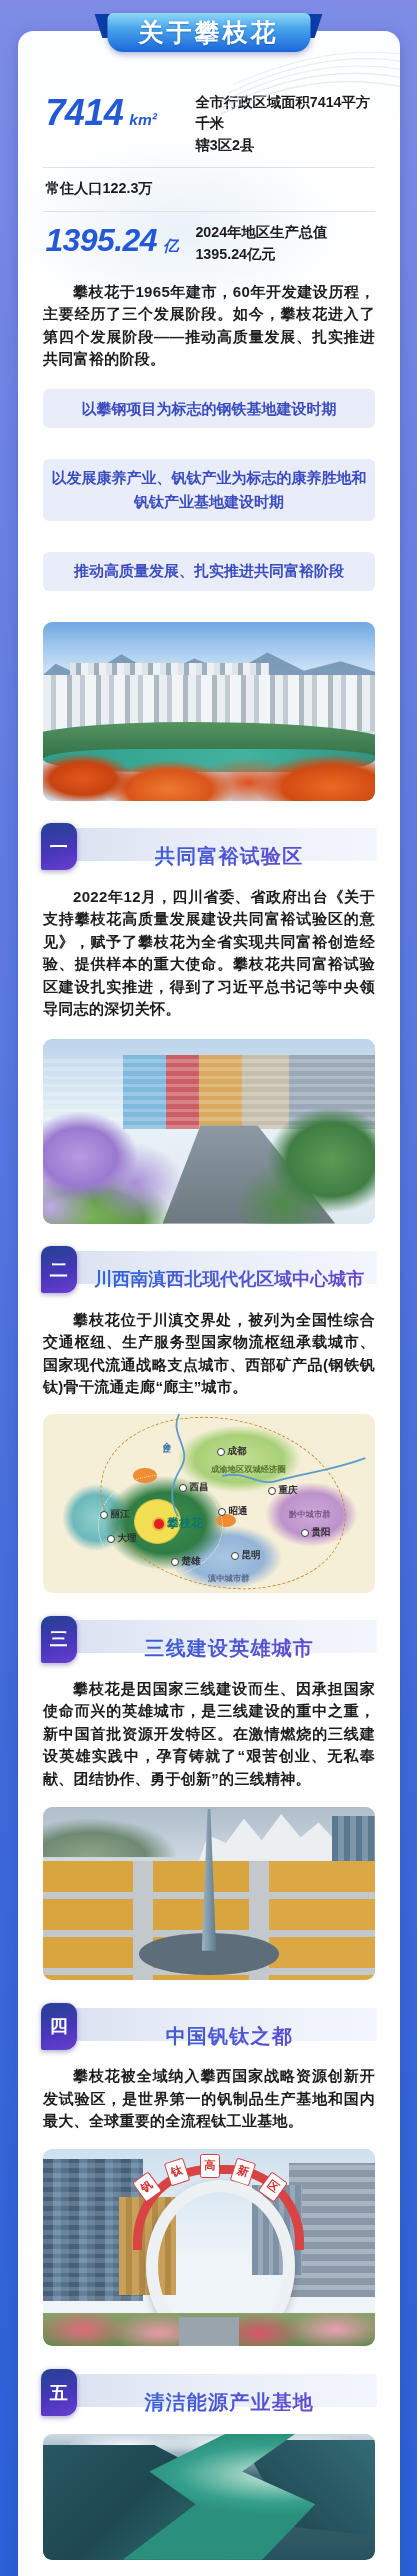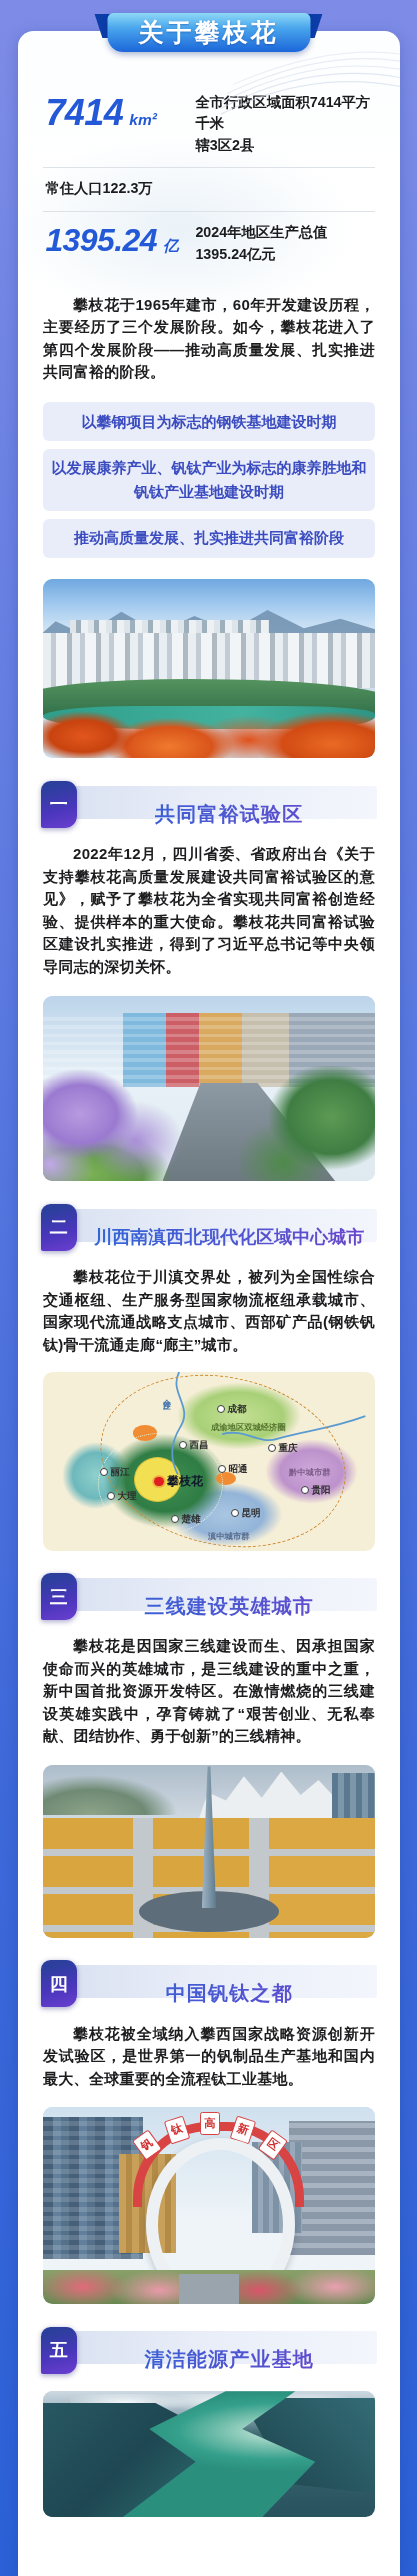--- a/index.html
+++ b/index.html
@@ -38,25 +38,25 @@
   .stat-numwrap{width:150px;flex-shrink:0;color:#2359d6;font-style:italic;white-space:nowrap}
   .stat-number{font-size:36px;font-weight:800;letter-spacing:-0.6px}
   .stat-number.small{font-size:32px}
   .stat-unit{font-size:15.5px;font-weight:800;margin-left:3.6px}
   .stat-desc{font-size:14.3px;font-weight:700;color:#1c1c1e;line-height:1.5;white-space:pre-line}
   
   .para{
     margin:14.3px 25px 0;font-size:15px;line-height:1.5;color:#1d1d1f;font-weight:700;
     text-align:justify;text-indent:2em;letter-spacing:0.3px;
   }
-  .para.first{margin-top:18px}
+  .para.first{margin-top:5px}
   
   .stage-list{margin:18px 25px 0}
   .stage-box{
-    background:#e9edf9;border-radius:6px;margin-bottom:8px;padding:7.8px 8.3px;
+    background:#e9edf9;border-radius:6px;margin-bottom:31px;padding:7.8px 8.3px;
     text-align:center;color:#3b4cc0;font-weight:700;font-size:15px;line-height:1.55;
   }
   
   .photo{position:relative;overflow:hidden;border-radius:9.5px;margin:18px 25px 0;background:#cfe0ee}
   .photo>div,.photo>span{position:absolute}
   .photo1{height:179px;margin-top:21.5px}
   .p1-sky{inset:0;background:linear-gradient(180deg,#6fa8e0 0%,#a8cdf0 16%,#dcebf6 32%,#cfdfe9 42%)}
   .p1-mts{left:-5%;right:-5%;top:14%;height:24%;background:#6f8fae;opacity:.85;
     clip-path:polygon(0 100%,8% 40%,16% 72%,26% 18%,36% 66%,46% 28%,56% 62%,66% 14%,76% 56%,86% 34%,100% 70%,100% 100%)}
   .p1-city{left:0;right:0;top:30%;height:31%;
@@ -112,21 +112,21 @@
   .mp-cy{left:36%;top:2%;width:46%;height:46%;background:radial-gradient(50% 50% at 50% 50%,#c4e093 0%,#a8d077 58%,rgba(0,0,0,0) 82%)}
   .mp-teal{left:4%;top:36%;width:24%;height:44%;background:radial-gradient(50% 50% at 50% 50%,#8fd0cc 0%,#6db8bc 58%,rgba(0,0,0,0) 85%)}
   .mp-purple{left:64%;top:34%;width:34%;height:44%;background:radial-gradient(50% 50% at 50% 50%,#cfa8da 0%,#bd92cc 55%,rgba(0,0,0,0) 82%)}
   .mp-blue{left:34%;top:58%;width:42%;height:44%;background:radial-gradient(50% 50% at 50% 50%,#a9c6e2 0%,#93b4d8 55%,rgba(0,0,0,0) 82%)}
   .mp-green{left:14%;top:28%;width:46%;height:66%;background:radial-gradient(50% 50% at 50% 50%,#3f8f52 0%,#2f7d45 52%,rgba(0,0,0,0) 80%)}
   .mp-ring{left:55px;top:61px;width:123px;height:100px;border:1.8px dotted #eaf5d8;border-radius:50%}
   .mp-orange1{left:27%;top:30%;width:24px;height:15.5px;background:#f08c33;border-radius:50%}
   .mp-orange2{left:52%;top:56%;width:20px;height:13px;background:#f08c33;border-radius:50%}
   .mp-yellow{left:91px;top:85px;width:45px;height:43px;background:#f2df52;border:1.2px solid #d8c23e;border-radius:50%}
   .mp-pzh-dot{left:111px;top:105px;width:9.5px;height:9.5px;background:#e01f1f;border-radius:50%;box-shadow:0 0 0 1.8px rgba(224,31,31,.25)}
-  .mp-pzh-label{left:124px;top:101px;color:#0f172a;font-size:12px;font-weight:800}
+  .mp-pzh-label{left:124px;top:101px;color:#0f766e;font-size:12px;font-weight:800}
   .city{display:flex;align-items:center;gap:2.4px}
   .city-dot{width:6px;height:6px;background:#fff;border:1.8px solid #3a3a3a;border-radius:50%;flex-shrink:0}
   .city-name{font-size:9.5px;font-weight:700;color:#2e2e2e;white-space:nowrap}
   .region-label{font-size:8.3px;font-weight:700;white-space:nowrap}
   .river-label{font-size:7.8px;color:#4a7ab0;font-weight:700;writing-mode:vertical-rl;letter-spacing:1.2px}
   
   .photo3{height:173px;margin-top:16.7px}
   .p3-sky{inset:0;background:linear-gradient(180deg,#aebdcb,#dfe6ec 45%)}
   .p3-hill{left:-4%;top:5%;width:46%;height:24%;background:radial-gradient(60% 100% at 40% 100%,#8fa489 0%,#6f8a74 60%,rgba(0,0,0,0) 95%)}
   .p3-museum{left:47%;top:4%;width:45%;height:27%;background:#eceff1;

